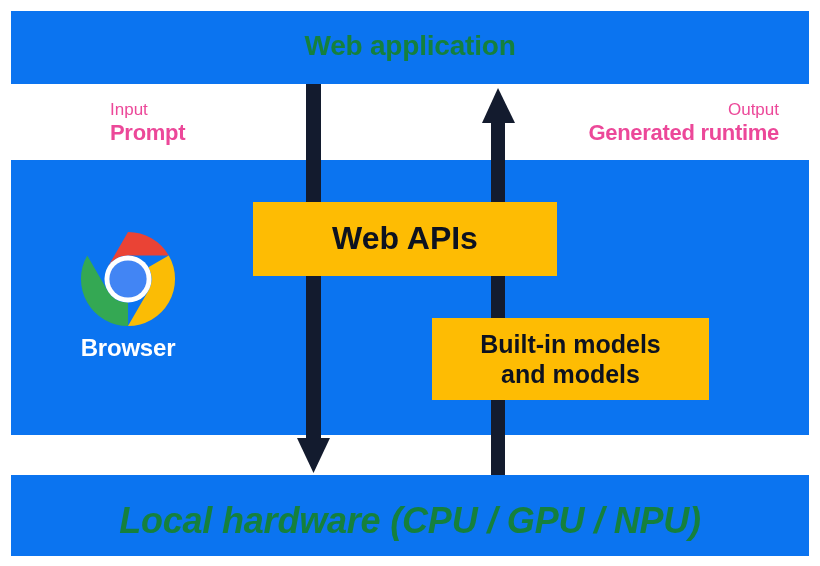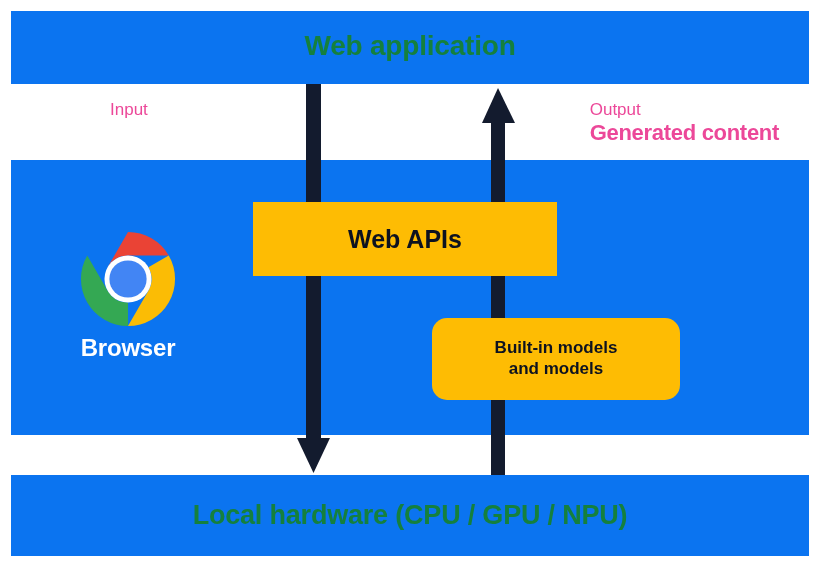--- a/index.html
+++ b/index.html
@@ -40,21 +40,22 @@
     font-weight: bold;
     letter-spacing: -0.2px;
     white-space: nowrap;
   }
   #label-web-application {
     top: 30px;
     font-size: 28px;
   }
   #label-local-hardware {
     top: 500px;
-    font-size: 27px;
+    font-size: 36px;
+    font-style: italic;
   }
 
   
   #arrow-layer {
     position: absolute;
     left: 0; top: 0;
     width: 820px;
     height: 566px;
     pointer-events: none;
   }
@@ -77,50 +78,49 @@
     letter-spacing: -0.3px;
   }
   #annotation-input {
     left: 110px;
     top: 100px;
     text-align: left;
   }
   #annotation-output {
     right: 41px;
     top: 100px;
-    text-align: left;
+    text-align: right;
   }
 
   
   .yellow-box {
     position: absolute;
     background: #FEBC03;
     color: #0d1220;
     font-weight: bold;
     display: flex;
     align-items: center;
     justify-content: center;
     text-align: center;
     line-height: 1.22;
     z-index: 3;
   }
   #box-web-apis {
     left: 253px;
     top: 202px;
     width: 304px;
     height: 74px;
-    font-size: 25px;
+    font-size: 32px;
   }
   #box-builtin-models {
     left: 432px;
     top: 318px;
-    width: 248px;
+    width: 277px;
     height: 82px;
-    font-size: 17px;
-    border-radius: 15px;
+    font-size: 25px;
   }
 
   
   #browser-group {
     position: absolute;
     left: 60px;
     top: 230px;
     width: 136px;
     text-align: center;
   }
@@ -159,25 +159,26 @@
     </g>
 
     <g>
       <rect x="491" y="120" width="14" height="355" fill="#131b2e"></rect>
       <polygon points="482,123 515,123 498,88" fill="#131b2e"></polygon>
     </g>
   </svg>
 
   <div class="annotation" id="annotation-input">
     <span class="kicker">Input</span>
+    <span class="headline">Prompt</span>
   </div>
 
   <div class="annotation" id="annotation-output">
     <span class="kicker">Output</span>
-    <span class="headline">Generated content</span>
+    <span class="headline">Generated runtime</span>
   </div>
 
   <div class="yellow-box" id="box-web-apis">
     <span>Web APIs</span>
   </div>
 
   <div class="yellow-box" id="box-builtin-models">
     <span>
       <span>Built-in models</span><br>
       <span>and models</span>

